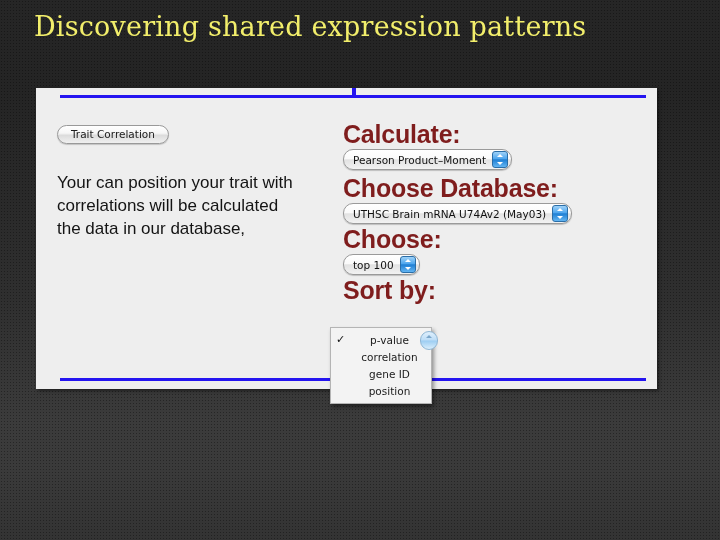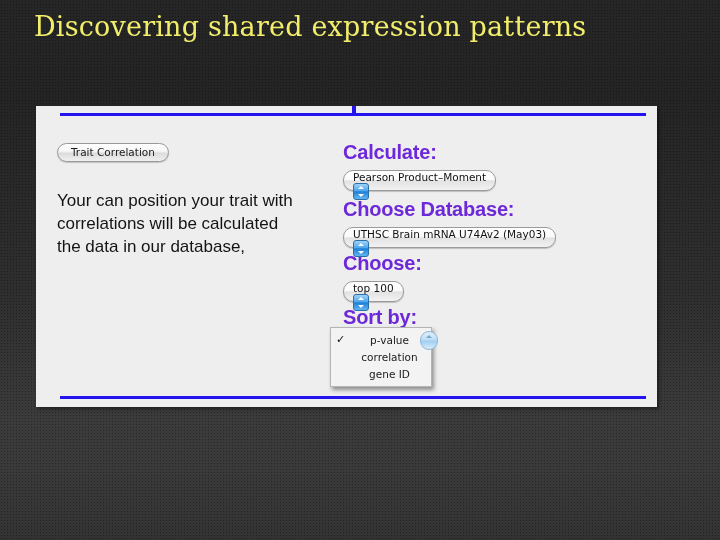--- a/index.html
+++ b/index.html
@@ -63,21 +63,20 @@
 
   
   .panel {
     position: absolute;
     left: 36px;
     top: 88px;
     width: 621px;
     height: 301px;
     background: #eeeeee;
     box-shadow: 2px 2px 3px rgba(0,0,0,0.45);
-    margin-top: 18px;
   }
   .panel-rule-top {
     position: absolute;
     left: 24px;
     top: 7px;
     width: 586px;
     height: 3px;
     background: #2414f0;
   }
   .panel-rule-tick {
@@ -129,41 +128,40 @@
 
   
   .right-col {
     position: absolute;
     left: 307px;
     top: 36px;
     width: 300px;
   }
   .field-label {
     font-family: "Liberation Sans", sans-serif;
-    font-size: 20px;
+    font-size: 25px;
     font-weight: bold;
-    color: #6d28d9;
+    color: #7f1d1d;
     letter-spacing: -0.2px;
     line-height: 21px;
     margin-bottom: 4px;
   }
   .field-group { margin-bottom: 5px; }
 
   
   .popup {
     display: inline-flex;
-    align-items: flex-start;
+    align-items: center;
     height: 19px;
     border: 1px solid #9a9a9a;
     border-radius: 10px;
     background: linear-gradient(180deg, #ffffff 0%, #fafafa 45%, #e2e2e2 52%, #f2f2f2 100%);
     box-shadow: 0 1px 1px rgba(0,0,0,0.2);
     padding: 0 3px 0 9px;
     cursor: default;
-    flex-direction: column;
   }
   .popup-label {
     font-family: "DejaVu Sans", "Liberation Sans", sans-serif;
     font-size: 10.5px;
     color: #111;
     white-space: nowrap;
     padding-right: 6px;
   }
   .popup-arrows {
     width: 14px;
@@ -313,15 +311,19 @@
       <span class="menu-text">p-value</span>
     </div>
     <div class="menu-item">
       <span class="menu-check"></span>
       <span class="menu-text">correlation</span>
     </div>
     <div class="menu-item">
       <span class="menu-check"></span>
       <span class="menu-text">gene ID</span>
     </div>
+    <div class="menu-item">
+      <span class="menu-check"></span>
+      <span class="menu-text">position</span>
+    </div>
   </div>
 
 </div>
 
 </body></html>

